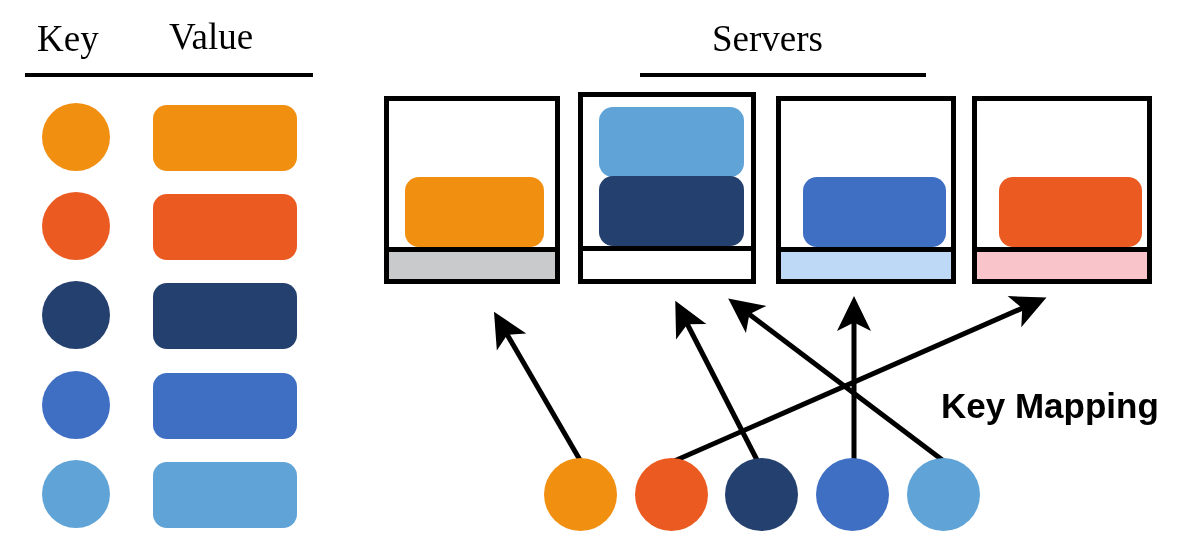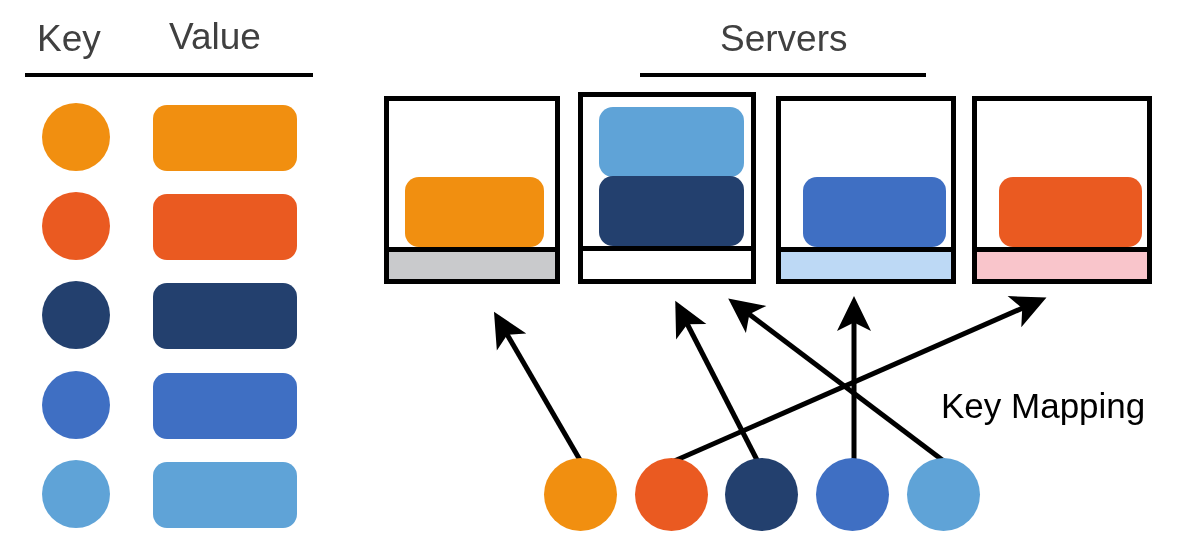--- a/index.html
+++ b/index.html
@@ -16,24 +16,24 @@
     height: 557px;
     background: #ffffff;
     overflow: hidden;
   }
 
   
   .title {
     position: absolute;
     font-size: 37px;
     line-height: 1;
-    color: #404040;
+    color: #000000;
     font-weight: 400;
     white-space: nowrap;
-    font-family: Liberation Sans, sans-serif;
+    font-family: Liberation Serif, serif;
   }
   .rule {
     position: absolute;
     background: #000000;
     height: 4px;
   }
 
   
   .key-circle {
     position: absolute;
@@ -84,20 +84,21 @@
     pointer-events: none;
   }
 
   .label-km {
     position: absolute;
     font-size: 35px;
     line-height: 1;
     color: #000000;
     white-space: nowrap;
     font-family: "Liberation Sans", sans-serif;
+    font-weight: bold;
   }
 </style>
 </head>
 <body>
 
 <div id="canvas">
 
   <div>
     <div class="title" style="left:37px; top:20px;">Key</div>
     <div class="title" style="left:169px; top:18px;">Value</div>
@@ -113,21 +114,21 @@
     <div class="value-rect" style="left:153px; top:283px; width:144px; height:66px; background:#23406E;"></div>
 
     <div class="key-circle" style="left:42px; top:371px; width:68px; height:68px; background:#3F6FC3;"></div>
     <div class="value-rect" style="left:153px; top:373px; width:144px; height:66px; background:#3F6FC3;"></div>
 
     <div class="key-circle" style="left:42px; top:460px; width:68px; height:68px; background:#5FA3D7;"></div>
     <div class="value-rect" style="left:153px; top:462px; width:144px; height:66px; background:#5FA3D7;"></div>
   </div>
 
   <div>
-    <div class="title" style="left:712px; top:20px;margin-left:8px;">Servers</div>
+    <div class="title" style="left:712px; top:20px;">Servers</div>
     <div class="rule" style="left:640px; top:73px; width:286px;"></div>
 
     <div class="server-box" style="left:384px; top:96px; width:176px; height:188px;">
       <div class="server-inner">
         <div class="server-block" style="left:16px; bottom:32px; width:139px; height:70px; background:#F18F10;"></div>
         <div class="server-bar-sep" style="left:-5px; right:-5px; bottom:27px;"></div>
         <div class="server-bar" style="left:0px; right:0px; bottom:0px; height:27px; background:#C9CACC;"></div>
       </div>
     </div>
 

